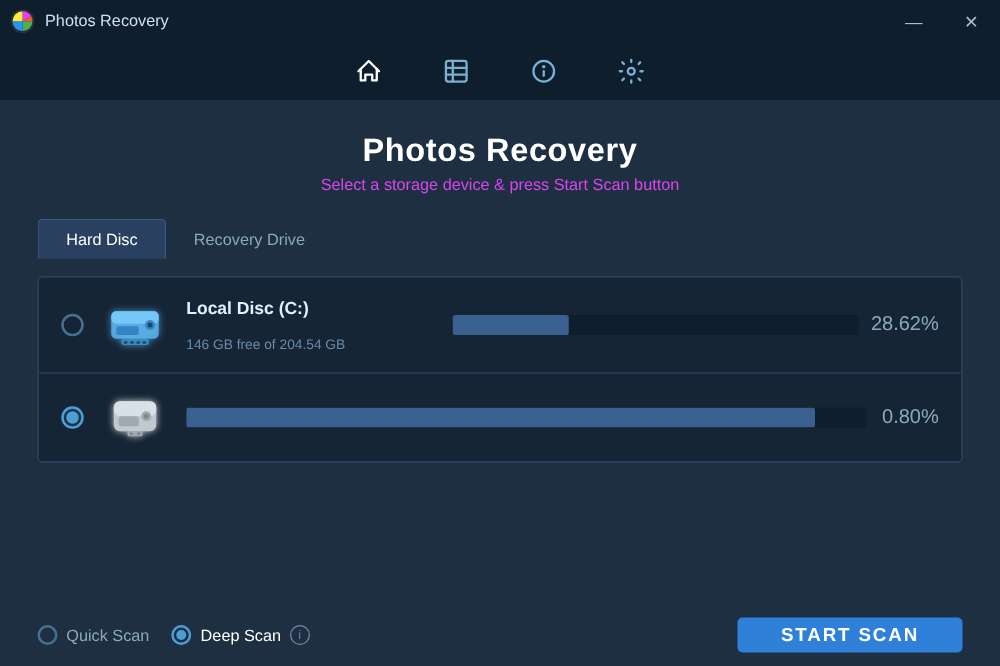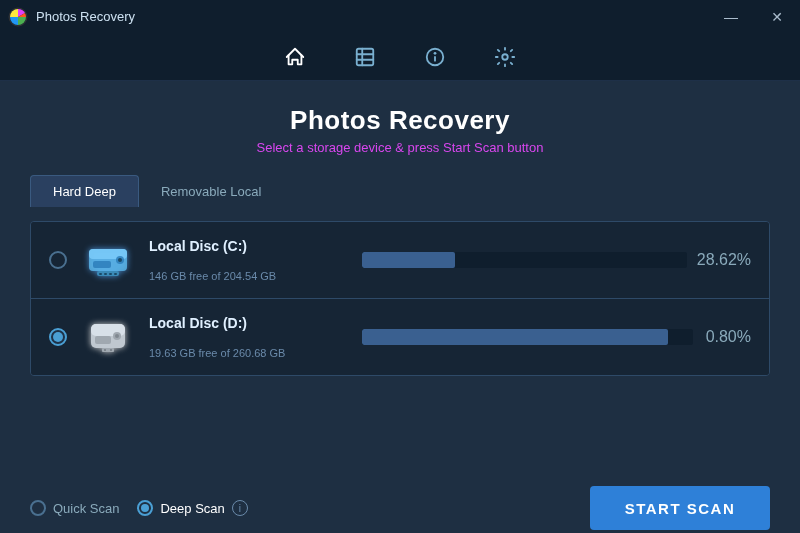--- a/index.html
+++ b/index.html
@@ -263,21 +263,21 @@
       color: #6a8aaa;
       font-size: 10px;
       display: flex;
       align-items: center;
       justify-content: center;
       cursor: pointer;
     }
 
     #start-scan-btn {
       width: 180px;
-      height: 44px;
+      height: 28px;
       background: #2e80d8;
       color: #ffffff;
       font-size: 15px;
       font-weight: 700;
       letter-spacing: 1.5px;
       border: none;
       border-radius: 4px;
       cursor: pointer;
       transition: background 0.15s;
     }
@@ -337,22 +337,22 @@
   </div>
 </div>
 
 <div id="main">
   <div id="page-header">
     <div id="page-title">Photos Recovery</div>
     <div id="page-subtitle">Select a storage device &amp; press Start Scan button</div>
   </div>
 
   <div id="drive-tabs">
-    <button class="drive-tab active">Hard Deep</button>
-    <button class="drive-tab">Removable Local</button>
+    <button class="drive-tab active">Hard Disc</button>
+    <button class="drive-tab">Recovery Drive</button>
   </div>
 
   <div id="drive-list">
 
     <div class="drive-item">
       <div class="radio-btn"></div>
       <div class="drive-icon">
         <svg class="hdd-svg" width="46" height="38" viewBox="0 0 46 38">
 
           <rect x="4" y="8" width="38" height="22" rx="4" fill="#5ab4e8" opacity="0.85"></rect>
@@ -392,24 +392,20 @@
 
           <rect x="17" y="30" width="12" height="4" rx="1" fill="#a0a8b0"></rect>
           <rect x="19" y="31" width="2" height="2" rx="0.5" fill="#7a828a"></rect>
           <rect x="25" y="31" width="2" height="2" rx="0.5" fill="#7a828a"></rect>
 
           <rect x="10" y="18" width="16" height="8" rx="2" fill="#a0a8b0"></rect>
           <circle cx="32" cy="18" r="4" fill="#a0a8b0"></circle>
           <circle cx="32" cy="18" r="2" fill="#808890"></circle>
         </svg>
       </div>
-      <div class="drive-info">
-        <div class="drive-name">Local Disc (D:)</div>
-        <div class="drive-space">19.63 GB free of 260.68 GB</div>
-      </div>
       <div class="drive-progress-wrap">
         <div class="drive-progress-bar">
           <div class="drive-progress-fill" style="width: 92.47%"></div>
         </div>
         <div class="drive-progress-pct">0.80%</div>
       </div>
     </div>
   </div>
 </div>
 

